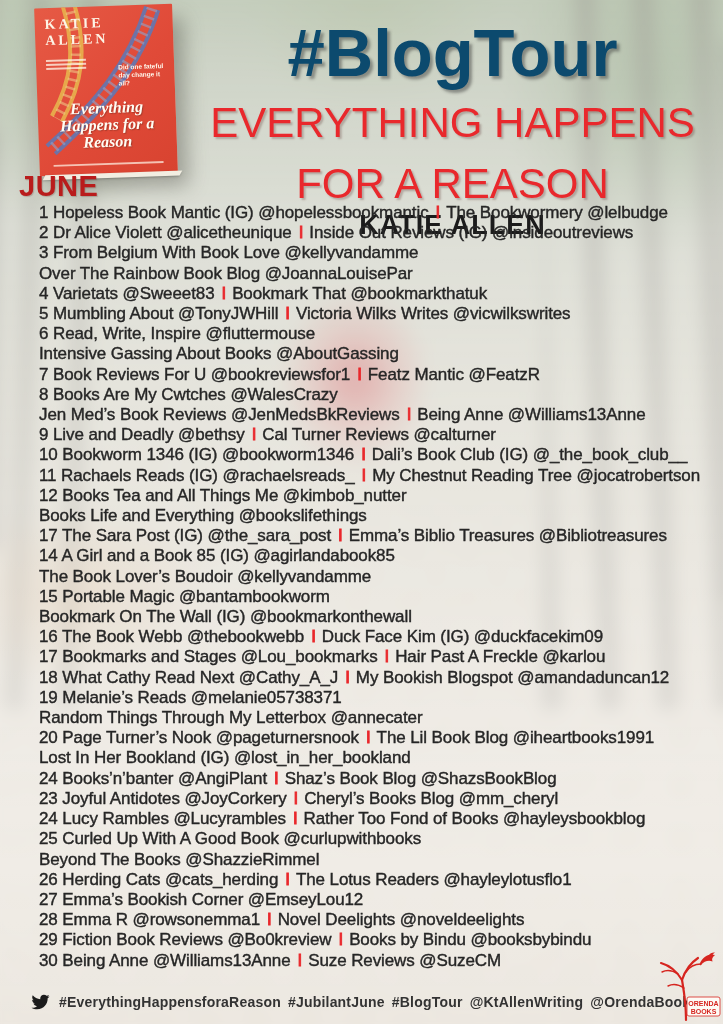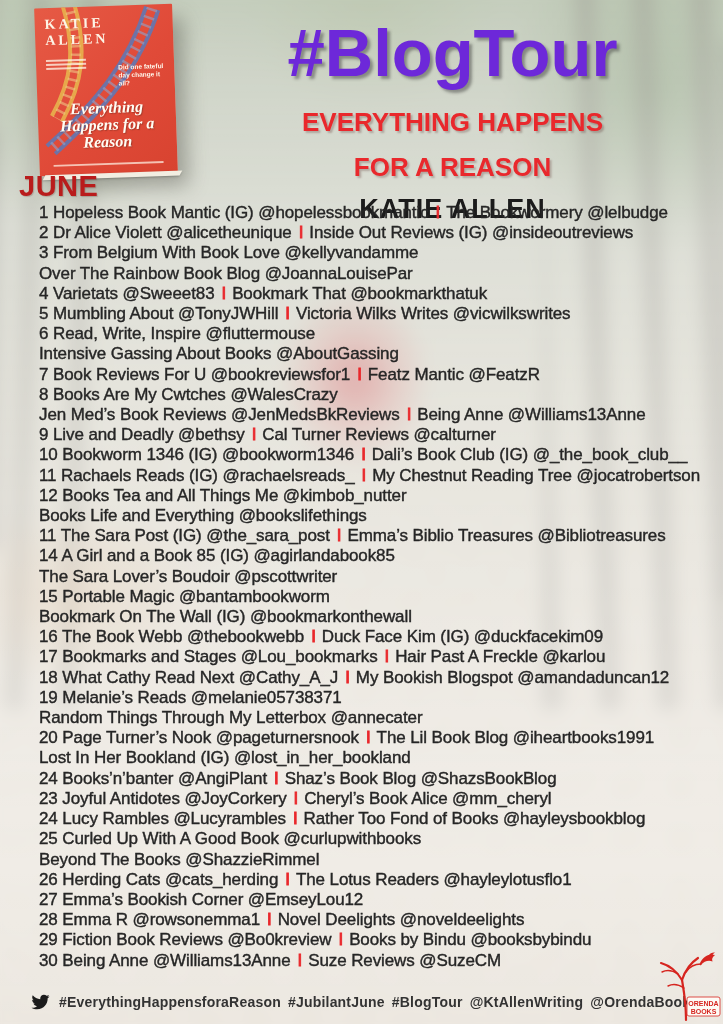--- a/index.html
+++ b/index.html
@@ -45,25 +45,25 @@
   .bc-blurb i{display:block;width:40px;height:2px;margin:2px 0;background:rgba(255,248,235,.75);}
   .bc-hook{position:absolute;top:58px;right:6px;width:50px;font-size:6.5px;line-height:8px;
     color:#fff8ec;font-weight:bold;}
   .bc-title{position:absolute;top:93px;left:6px;right:6px;text-align:center;
     font-family:"Liberation Serif",serif;font-style:italic;font-weight:bold;
     font-size:16px;line-height:17px;color:#fffdf4;text-shadow:1px 1px 1px rgba(90,40,30,.4);}
   .bc-foot{position:absolute;bottom:9px;left:14px;right:14px;height:2px;background:rgba(255,248,235,.7);}
   .book svg.tracks{position:absolute;inset:0;}
   
   .header{position:absolute;left:182px;top:14px;width:541px;text-align:center;}
-  .h-blogtour{font-size:67px;font-weight:bold;color:#6d28d9;letter-spacing:0;
+  .h-blogtour{font-size:67px;font-weight:bold;color:#0c4a6e;letter-spacing:0;
     text-shadow:3px 3px 3px rgba(50,50,50,.45);}
-  .h-red{font-size:26px;font-weight:bold;color:#e9282c;line-height:45px;
+  .h-red{font-size:42px;font-weight:normal;color:#e9282c;line-height:45px;
     text-shadow:2px 2px 2px rgba(90,50,45,.3);margin-top:9px;}
-  .h-red.l2{margin-top:0;}
+  .h-red.l2{margin-top:16px;}
   .h-author{font-size:27px;font-weight:bold;color:#1b1b1b;letter-spacing:1px;margin-top:4px;}
   .june{position:absolute;left:19px;top:170px;font-size:29px;font-weight:bold;
     color:#b91c1c;letter-spacing:.5px;text-shadow:1px 1px 1px rgba(90,50,45,.25);}
   
   .schedule{position:absolute;left:39px;top:203px;width:699px;
     font-size:17px;line-height:20.2px;color:#262626;
     -webkit-text-stroke:.4px #262626;letter-spacing:-0.1px;white-space:nowrap;}
   .schedule .sep{color:#e9282c;-webkit-text-stroke:.9px #e9282c;margin:0 6px 0 7px;}
   
   .footer{position:absolute;left:30px;top:993px;display:flex;align-items:center;}
@@ -133,34 +133,34 @@
       <div><span>6 Read, Write, Inspire @fluttermouse</span></div>
       <div><span>Intensive Gassing About Books @AboutGassing</span></div>
       <div><span>7 Book Reviews For U @bookreviewsfor1</span><span class="sep">I</span><span>Featz Mantic @FeatzR</span></div>
       <div><span>8 Books Are My Cwtches @WalesCrazy</span></div>
       <div><span>Jen Med’s Book Reviews @JenMedsBkReviews</span><span class="sep">I</span><span>Being Anne @Williams13Anne</span></div>
       <div><span>9 Live and Deadly @bethsy</span><span class="sep">I</span><span>Cal Turner Reviews @calturner</span></div>
       <div><span>10 Bookworm 1346 (IG) @bookworm1346</span><span class="sep">I</span><span>Dali’s Book Club (IG) @_the_book_club__</span></div>
       <div><span>11 Rachaels Reads (IG) @rachaelsreads_</span><span class="sep">I</span><span>My Chestnut Reading Tree @jocatrobertson</span></div>
       <div><span>12 Books Tea and All Things Me @kimbob_nutter</span></div>
       <div><span>Books Life and Everything @bookslifethings</span></div>
-      <div><span>11 The Sara Post (IG) @the_sara_post</span><span class="sep">I</span><span>Emma’s Biblio Treasures @Bibliotreasures</span></div>
+      <div><span>17 The Sara Post (IG) @the_sara_post</span><span class="sep">I</span><span>Emma’s Biblio Treasures @Bibliotreasures</span></div>
       <div><span>14 A Girl and a Book 85 (IG) @agirlandabook85</span></div>
-      <div><span>The Sara Lover’s Boudoir @pscottwriter</span></div>
+      <div><span>The Book Lover’s Boudoir @kellyvandamme</span></div>
       <div><span>15 Portable Magic @bantambookworm</span></div>
       <div><span>Bookmark On The Wall (IG) @bookmarkonthewall</span></div>
       <div><span>16 The Book Webb @thebookwebb</span><span class="sep">I</span><span>Duck Face Kim (IG) @duckfacekim09</span></div>
       <div><span>17 Bookmarks and Stages @Lou_bookmarks</span><span class="sep">I</span><span>Hair Past A Freckle @karlou</span></div>
       <div><span>18 What Cathy Read Next @Cathy_A_J</span><span class="sep">I</span><span>My Bookish Blogspot @amandaduncan12</span></div>
       <div><span>19 Melanie’s Reads @melanie05738371</span></div>
       <div><span>Random Things Through My Letterbox @annecater</span></div>
       <div><span>20 Page Turner’s Nook @pageturnersnook</span><span class="sep">I</span><span>The Lil Book Blog @iheartbooks1991</span></div>
       <div><span>Lost In Her Bookland (IG) @lost_in_her_bookland</span></div>
       <div><span>24 Books’n’banter @AngiPlant</span><span class="sep">I</span><span>Shaz’s Book Blog @ShazsBookBlog</span></div>
-      <div><span>23 Joyful Antidotes @JoyCorkery</span><span class="sep">I</span><span>Cheryl’s Book Alice @mm_cheryl</span></div>
+      <div><span>23 Joyful Antidotes @JoyCorkery</span><span class="sep">I</span><span>Cheryl’s Books Blog @mm_cheryl</span></div>
       <div><span>24 Lucy Rambles @Lucyrambles</span><span class="sep">I</span><span>Rather Too Fond of Books @hayleysbookblog</span></div>
       <div><span>25 Curled Up With A Good Book @curlupwithbooks</span></div>
       <div><span>Beyond The Books @ShazzieRimmel</span></div>
       <div><span>26 Herding Cats @cats_herding</span><span class="sep">I</span><span>The Lotus Readers @hayleylotusflo1</span></div>
       <div><span>27 Emma’s Bookish Corner @EmseyLou12</span></div>
       <div><span>28 Emma R @rowsonemma1</span><span class="sep">I</span><span>Novel Deelights @noveldeelights</span></div>
       <div><span>29 Fiction Book Reviews @Bo0kreview</span><span class="sep">I</span><span>Books by Bindu @booksbybindu</span></div>
       <div><span>30 Being Anne @Williams13Anne</span><span class="sep">I</span><span>Suze Reviews @SuzeCM</span></div>
     </div>
 

